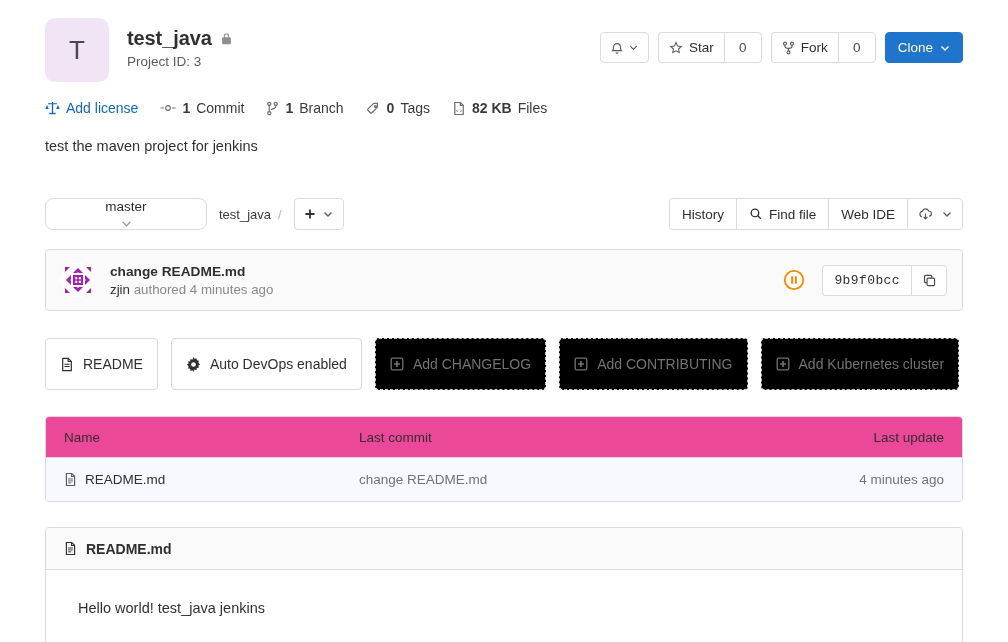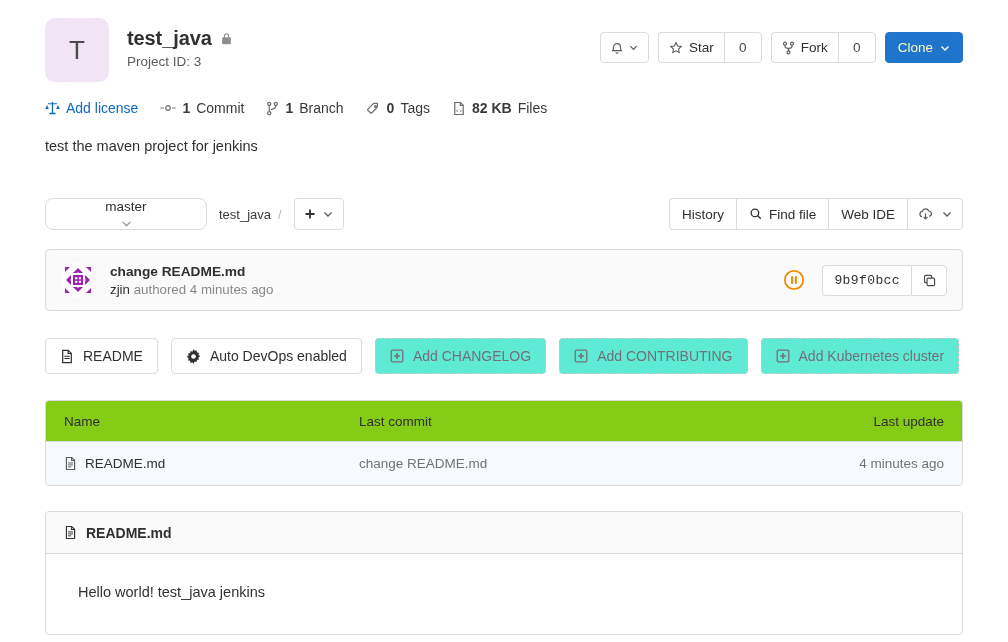--- a/index.html
+++ b/index.html
@@ -120,37 +120,37 @@
     display: inline-flex; align-items: center; justify-content: center;
     width: 36px; height: 31px;
     border: 1px solid #dbdbdb; border-radius: 0 4px 4px 0;
     background: #fff; cursor: pointer;
   }
 
   
   .quick-row { display: flex; align-items: center; gap: 13px; margin-top: 27px; }
   .qbtn {
     display: inline-flex; align-items: center; gap: 9px;
-    height: 36px; padding: 12px 14px;
+    height: 52px; padding: 12px 14px;
     border: 1px solid #dbdbdb; border-radius: 4px; background: #fff;
     font-size: 14px; color: #303030; cursor: pointer; white-space: nowrap;
   }
   .qbtn.dashed {
-    border: 1px dashed #c9c9c9; color: #737278; background: #5eead4;
+    border: 1px dashed #c9c9c9; color: #737278; background: #000000;
   }
   .qbtn .ico { display: inline-flex; }
 
   
   .files {
     margin-top: 26px;
     border: 1px solid #dbdbdb; border-radius: 4px; overflow: hidden; background: #fff;
   }
   .files-head {
     display: flex; align-items: center; height: 41px;
-    background: #84cc16; border-bottom: 1px solid #dbdbdb;
+    background: #ec4899; border-bottom: 1px solid #dbdbdb;
     font-size: 13.5px; color: #303030; padding: 0 18px;
   }
   .files-row {
     display: flex; align-items: center; height: 43px;
     background: #f6f9fd; font-size: 13.5px; padding: 0 18px;
   }
   .col-name { flex: 0 0 295px; display: flex; align-items: center; gap: 8px; }
   .col-commit { flex: 1 1 auto; }
   .col-update { flex: 0 0 160px; text-align: right; }
   .files-row .col-commit, .files-row .col-update { color: #737278; }

